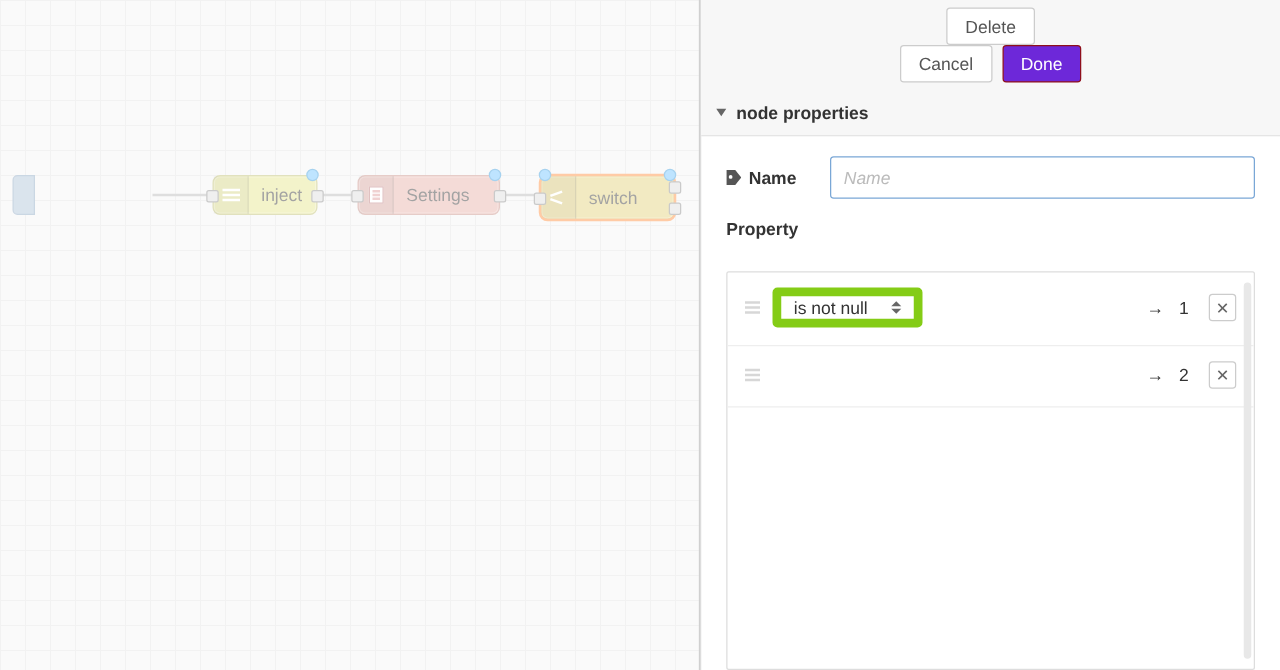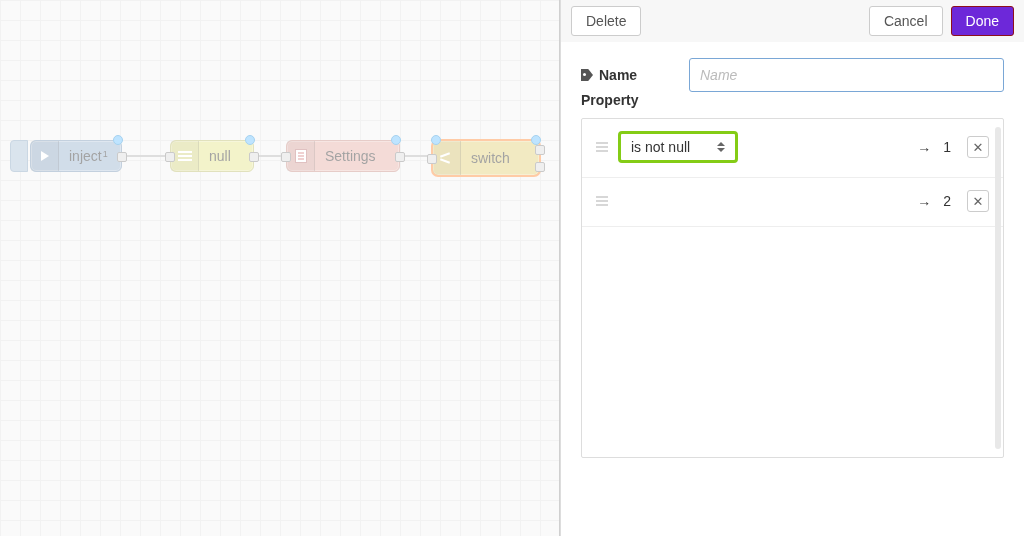--- a/index.html
+++ b/index.html
@@ -74,38 +74,38 @@
   .ico-switch::before { top: 3px; transform: rotate(-20deg); }
   .ico-switch::after  { bottom: 3px; transform: rotate(20deg); }
 
   
   .panel {
     flex: 1; height: 536px; background: #fff; display: flex; flex-direction: column;
     border-left: 1px solid #ddd;
   }
   .panel-top {
     display: flex; align-items: center; justify-content: space-between;
-    padding: 6px 10px; background: #f7f7f7;
+    padding: 6px 10px; background: #f7f7f7; flex-direction: column;
   }
   .btn {
     height: 30px; padding: 0 14px; font-size: 14px; border-radius: 3px;
     background: #fff; border: 1px solid #ccc; color: #555; cursor: pointer;
   }
   .btn.primary { background: #6d28d9; border-color: #8e0f1c; color: #fff; }
   .btns-right { display: flex; gap: 8px; }
 
   .subheader {
     display: flex; align-items: center; gap: 8px;
     padding: 10px 12px; background: #f7f7f7; border-bottom: 1px solid #e5e5e5;
     font-size: 14px; font-weight: 600; color: #333;
   }
   .chev { width: 0; height: 0; border-left: 4px solid transparent; border-right: 4px solid transparent; border-top: 6px solid #666; transform: rotate(0deg); }
 
   .form { padding: 16px 20px 10px; }
-  .form-row { display: flex; align-items: center; margin-bottom: 0; gap: 28px; }
+  .form-row { display: flex; align-items: center; margin-bottom: 16px; gap: 3px; }
   .form-label { width: 80px; font-size: 14px; color: #333; display: flex; align-items: center; gap: 6px; font-weight: 600; }
   .tag-ico { width: 12px; height: 12px; background: #555; clip-path: polygon(0 0, 60% 0, 100% 50%, 60% 100%, 0 100%); position: relative; }
   .tag-ico::after { content: ""; position: absolute; left: 2px; top: 4px; width: 3px; height: 3px; background: #fff; border-radius: 50%; }
   .text-input {
     flex: 1; height: 34px; border: 1px solid #7aa7d6; border-radius: 3px;
     padding: 0 10px; font-size: 14px; color: #333; outline: none;
   }
   .text-input::placeholder { color: #bbb; font-style: italic; }
 
   .typed-input {
@@ -127,21 +127,21 @@
     content: ""; position: absolute; top: 8px; bottom: 8px; right: 2px; width: 6px;
     background: #e8e8e8; border-radius: 3px;
   }
   .rule {
     display: flex; align-items: center; gap: 10px; padding: 12px 14px 14px;
     border-bottom: 1px solid #eee;
   }
   .grip { width: 12px; display: flex; flex-direction: column; gap: 2px; cursor: grab; }
   .grip i { height: 2px; background: #d7d7d7; display: block; }
   .select {
-    width: 120px; height: 32px; border: 3px solid #84cc16; border-radius: 4px;
+    width: 120px; height: 32px; border: 7px solid #84cc16; border-radius: 4px;
     padding: 0 10px; font-size: 14px; color: #333; background: #fff;
     display: flex; align-items: center; justify-content: space-between;
   }
   .select .updown { display: flex; flex-direction: column; gap: 2px; }
   .select .updown i:first-child { width: 0; height: 0; border-left: 4px solid transparent; border-right: 4px solid transparent; border-bottom: 4px solid #666; }
   .select .updown i:last-child  { width: 0; height: 0; border-left: 4px solid transparent; border-right: 4px solid transparent; border-top: 4px solid #666; }
   .rule .spacer { flex: 1; }
   .rule .outnum { font-size: 14px; color: #333; margin-right: 6px; }
   .rule .outarrow { font-size: 14px; color: #333; margin-right: 2px; }
   .rm {
@@ -154,40 +154,30 @@
 <body>
 
 <div class="canvas">
 
   <div class="wire" style="left:122px; width:50px;"></div>
   <div class="wire" style="left:252px; width:36px;"></div>
   <div class="wire" style="left:398px; width:36px;"></div>
 
   <div class="inject-button" style="left:10px;"></div>
 
-  <div class="node node-inject" style="left:30px; width:92px;">
-    <div class="iconbox">
-        <div class="ico-arrow"></div>
-      </div>
-    <span class="lbl">
-      <span>inject</span><span class="sup">1</span>
-    </span>
-    <div class="port out"></div>
-    <div class="dot" style="right:-2px; top:-6px;"></div>
-  </div>
 
   <div class="node node-split" style="left:170px; width:84px;">
     <div class="iconbox">
         <div class="ico-bars">
           <i></i>
           <i></i>
           <i></i>
         </div>
       </div>
-    <span class="lbl">null</span>
+    <span class="lbl">inject</span>
     <div class="port in"></div>
     <div class="port out"></div>
     <div class="dot" style="right:-2px; top:-6px;"></div>
   </div>
 
   <div class="node node-switch selected" style="left:432px; width:108px;">
     <div class="iconbox">
         <div class="ico-switch"></div>
       </div>
     <span class="lbl">switch</span>
@@ -212,20 +202,24 @@
 <div class="panel">
 
   <div class="panel-top">
     <button class="btn">Delete</button>
     <div class="btns-right">
       <button class="btn">Cancel</button>
       <button class="btn primary">Done</button>
     </div>
   </div>
 
+  <div class="subheader">
+    <span class="chev"></span>
+    <span>node properties</span>
+  </div>
 
   <div class="form">
 
     <div class="form-row">
       <div class="form-label">
         <span class="tag-ico"></span>
         <span>Name</span>
       </div>
       <input class="text-input" type="text" placeholder="Name" style="">
     </div>

